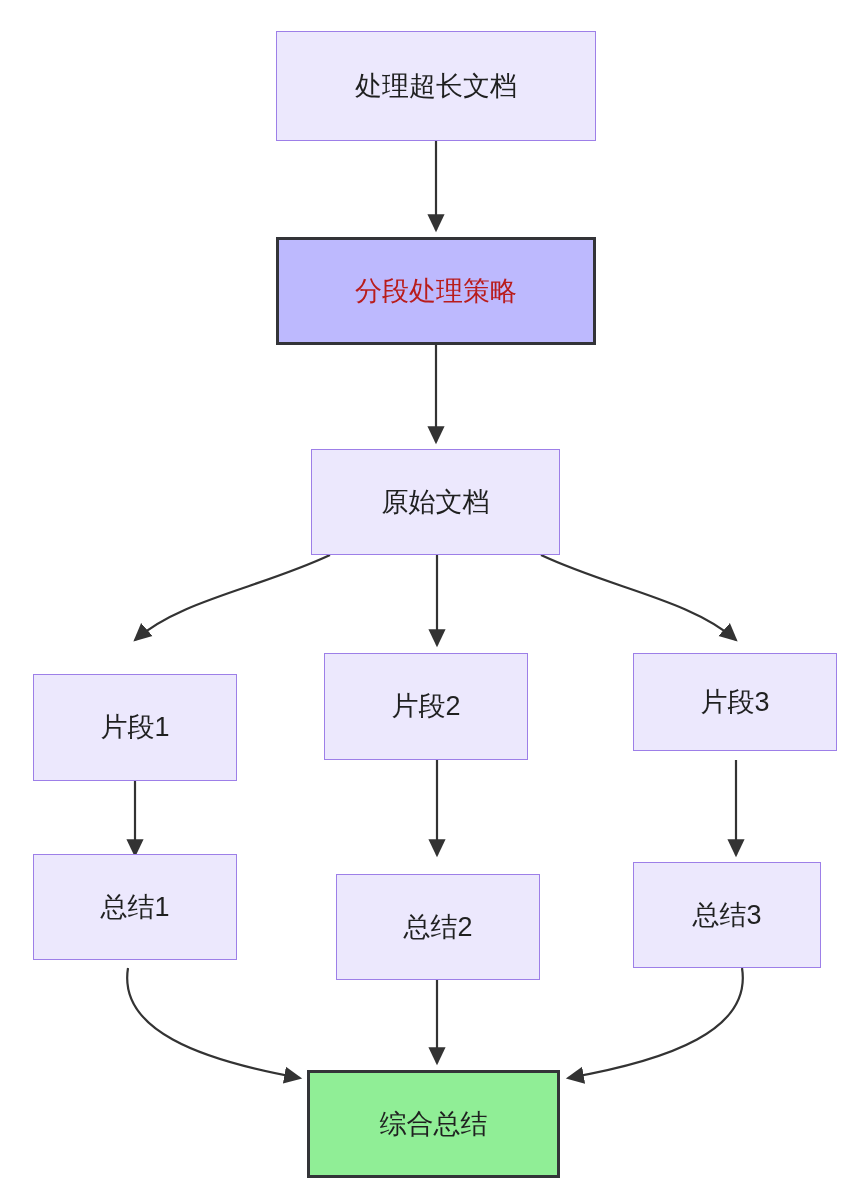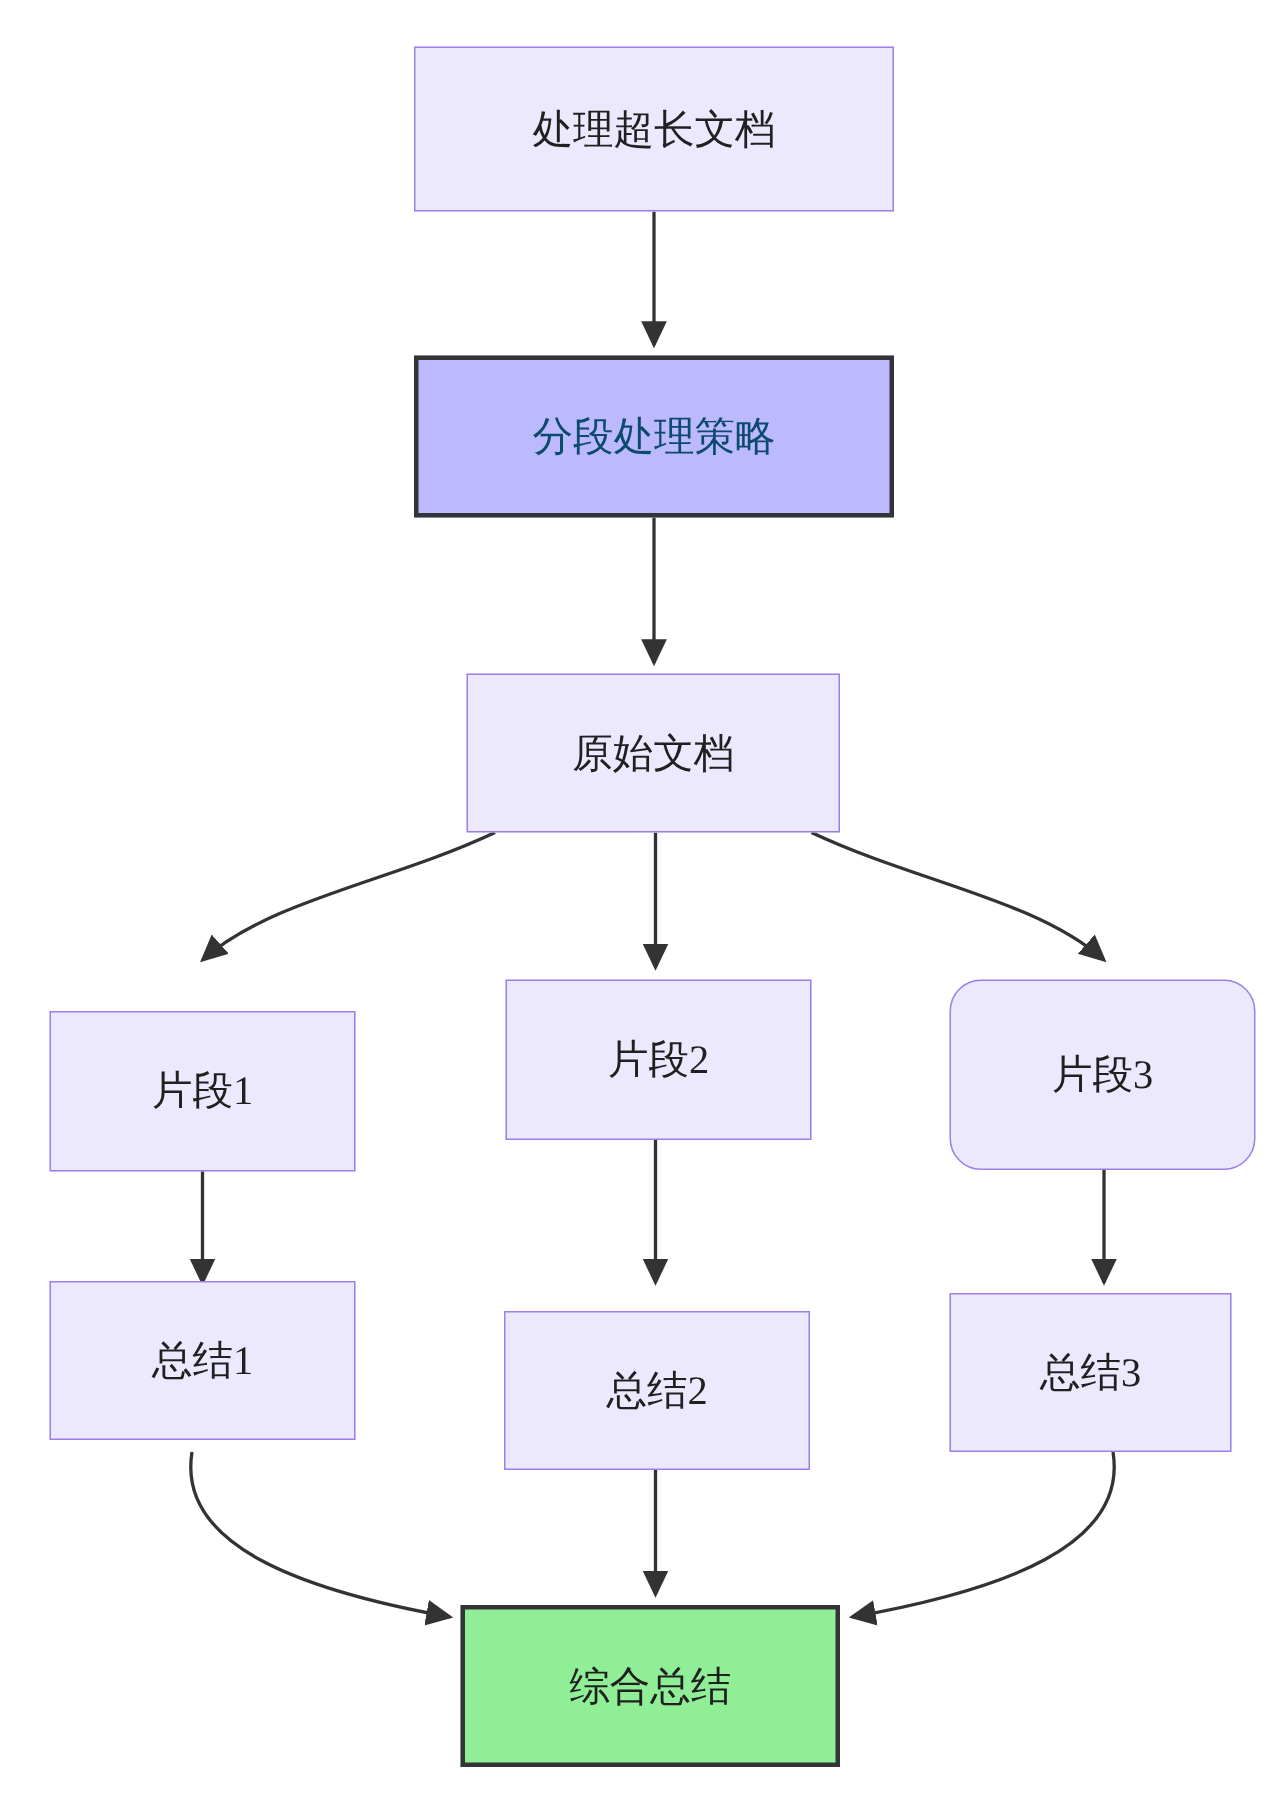--- a/index.html
+++ b/index.html
@@ -30,33 +30,32 @@
     box-sizing: border-box;
     display: flex;
     align-items: center;
     justify-content: center;
     text-align: center;
     line-height: 1.2;
   }
   .node-label {
     display: block;
     white-space: nowrap;
-    font-family: Liberation Serif, serif;
   }
   
   .node.v-light {
     background: #ece8fd;
     border: 1.6px solid #9d7fe8;
     color: #1f2020;
     font-size: 27px;
   }
   .node.v-accent {
     background: #bdb9fe;
     border: 3.2px solid #333438;
-    color: #0c4a6e;
+    color: #b91c1c;
     font-size: 27px;
   }
   .node.v-result {
     background: #90ee96;
     border: 3.2px solid #333438;
     color: #1f2020;
     font-size: 27px;
   }
 </style>
 </head>
@@ -91,24 +90,24 @@
       </div>
       <div class="node v-accent" style="left: 276px; top: 237px; width: 320px; height: 108px;">
         <span class="node-label">分段处理策略</span>
       </div>
       <div class="node v-light" style="left: 311px; top: 449px; width: 249px; height: 106px;">
         <span class="node-label">原始文档</span>
       </div>
       <div class="node v-light" style="left: 33px; top: 674px; width: 204px; height: 107px;">
         <span class="node-label">片段1</span>
       </div>
-      <div class="node v-light" style="left: 337px; top: 653px; width: 204px; height: 107px;">
+      <div class="node v-light" style="left: 324px; top: 653px; width: 204px; height: 107px;">
         <span class="node-label">片段2</span>
       </div>
-      <div class="node v-light" style="left: 633px; top: 653px; width: 204px; height: 127px; border-radius: 21px;">
+      <div class="node v-light" style="left: 633px; top: 653px; width: 204px; height: 98px;">
         <span class="node-label">片段3</span>
       </div>
       <div class="node v-light" style="left: 33px; top: 854px; width: 204px; height: 106px;">
         <span class="node-label">总结1</span>
       </div>
       <div class="node v-light" style="left: 336px; top: 862px; width: 204px; height: 106px; margin-top: 12px;">
         <span class="node-label">总结2</span>
       </div>
       <div class="node v-light" style="left: 633px; top: 862px; width: 188px; height: 106px;">
         <span class="node-label">总结3</span>

